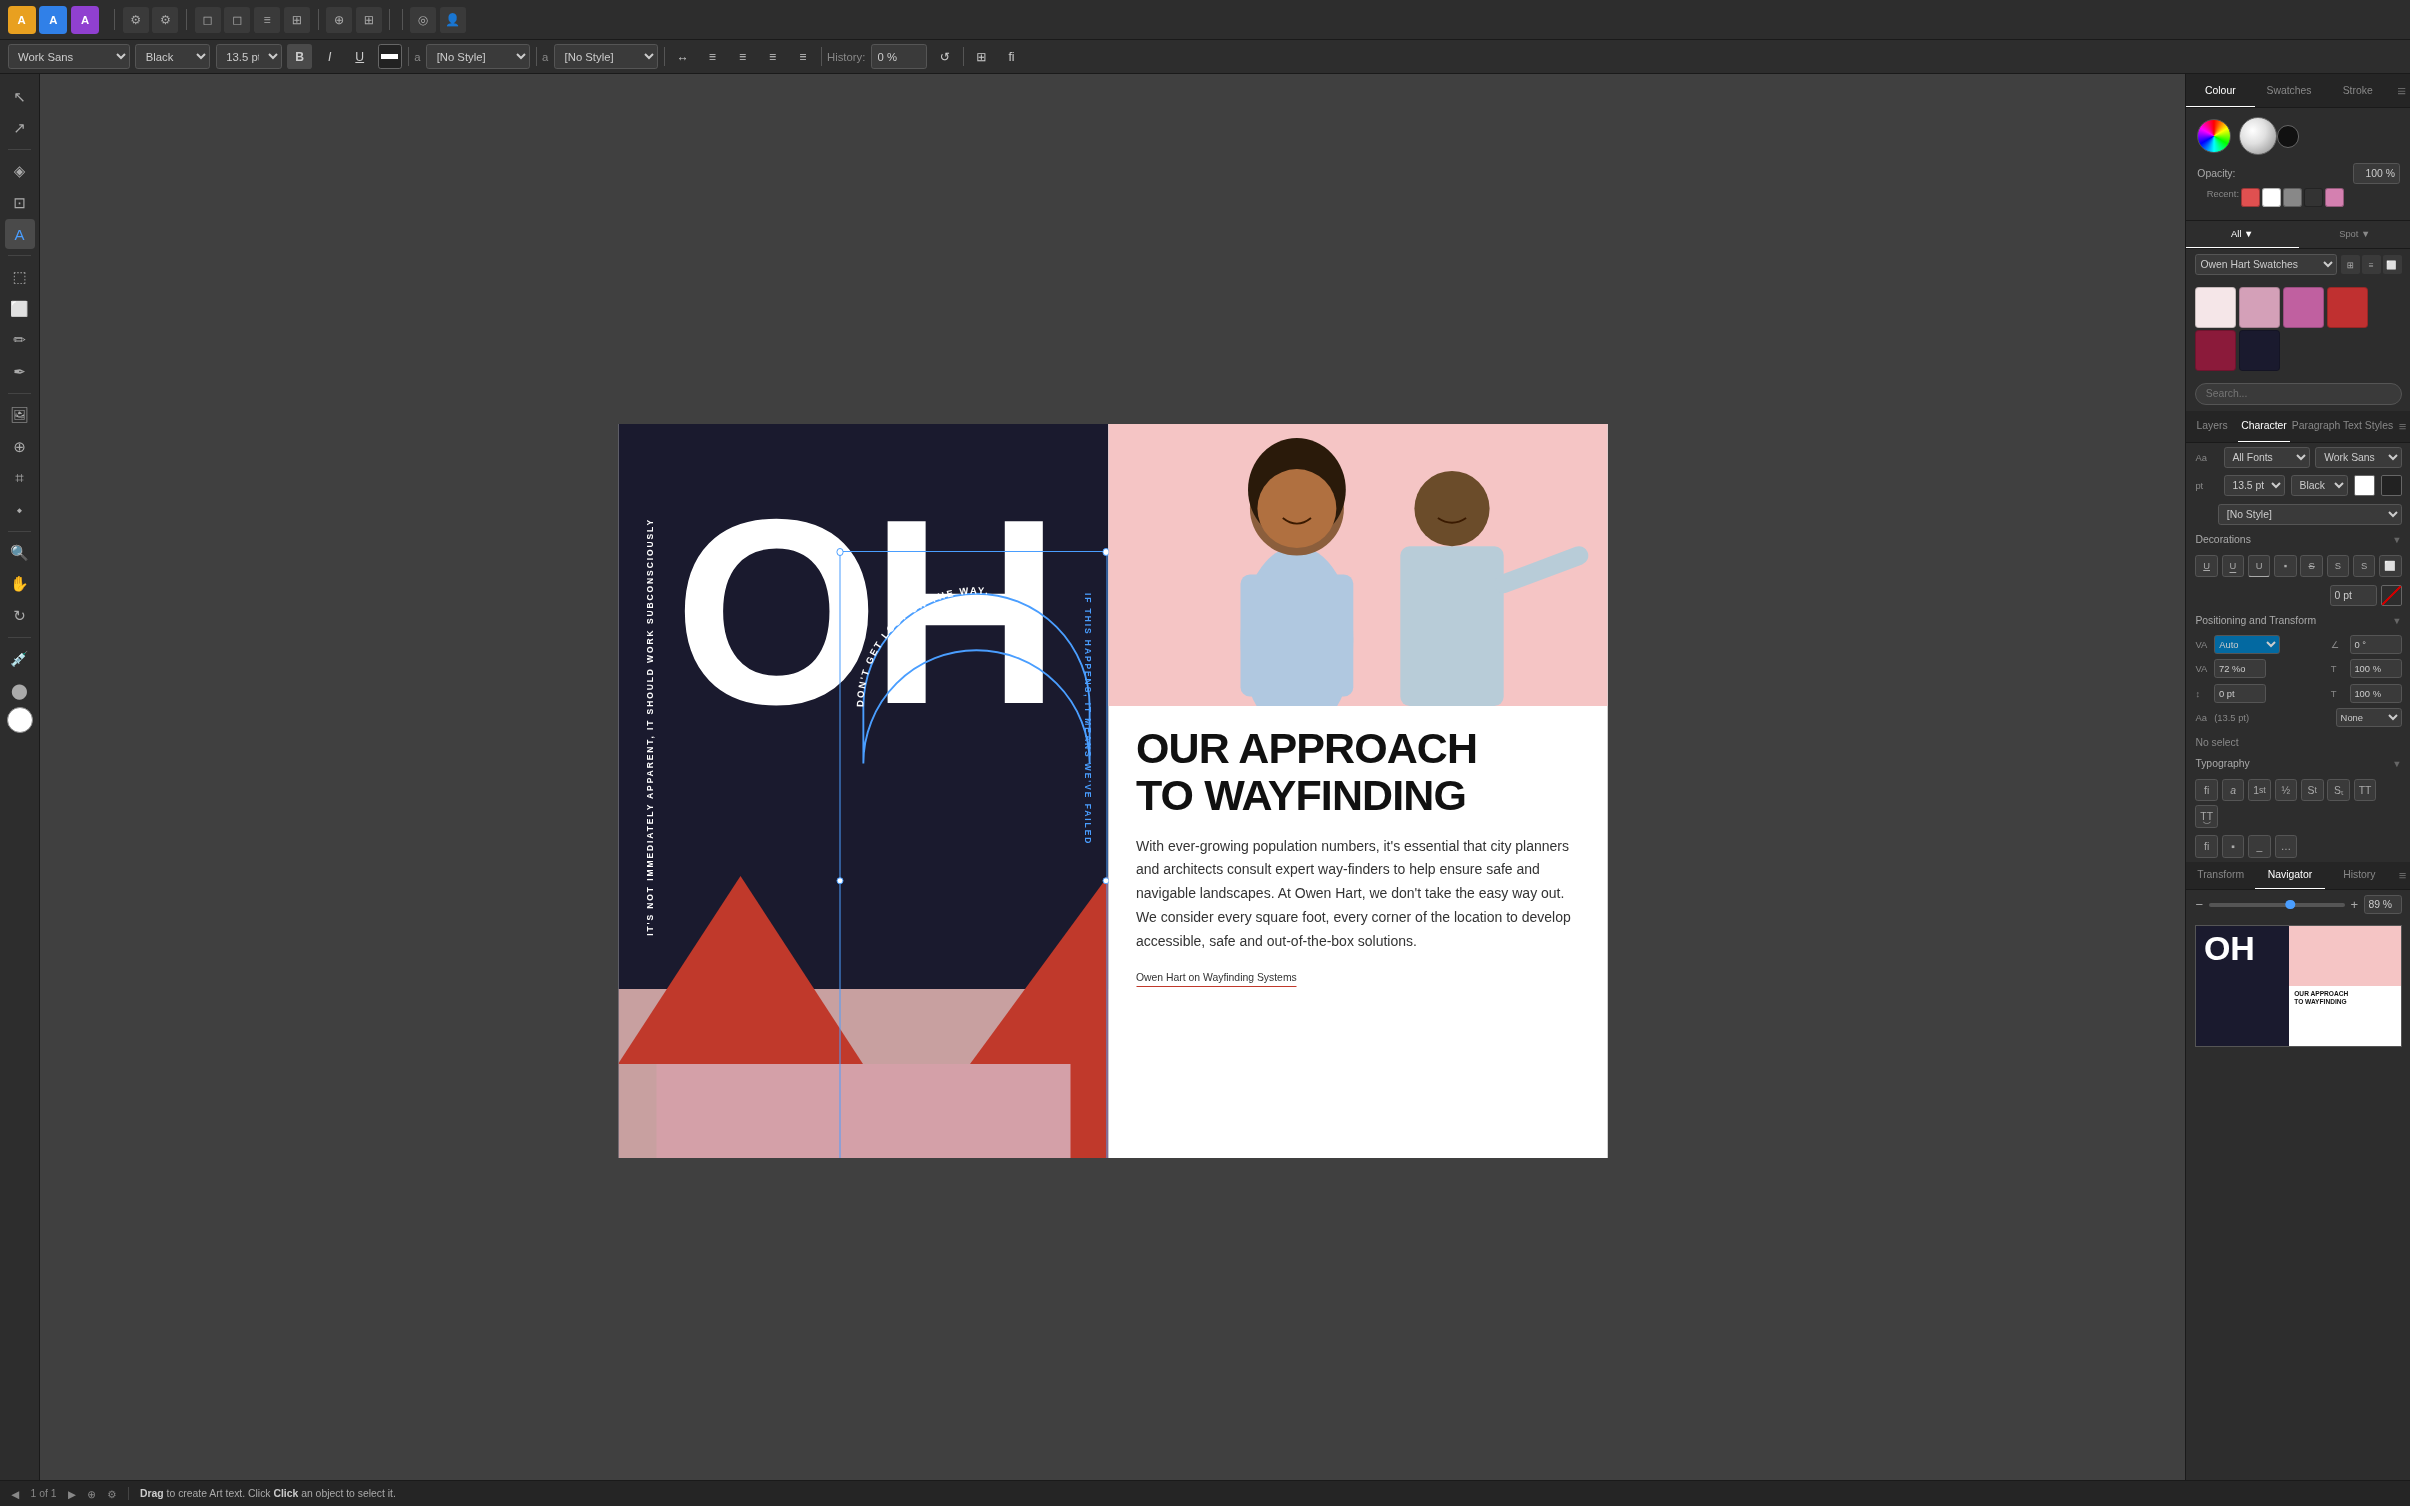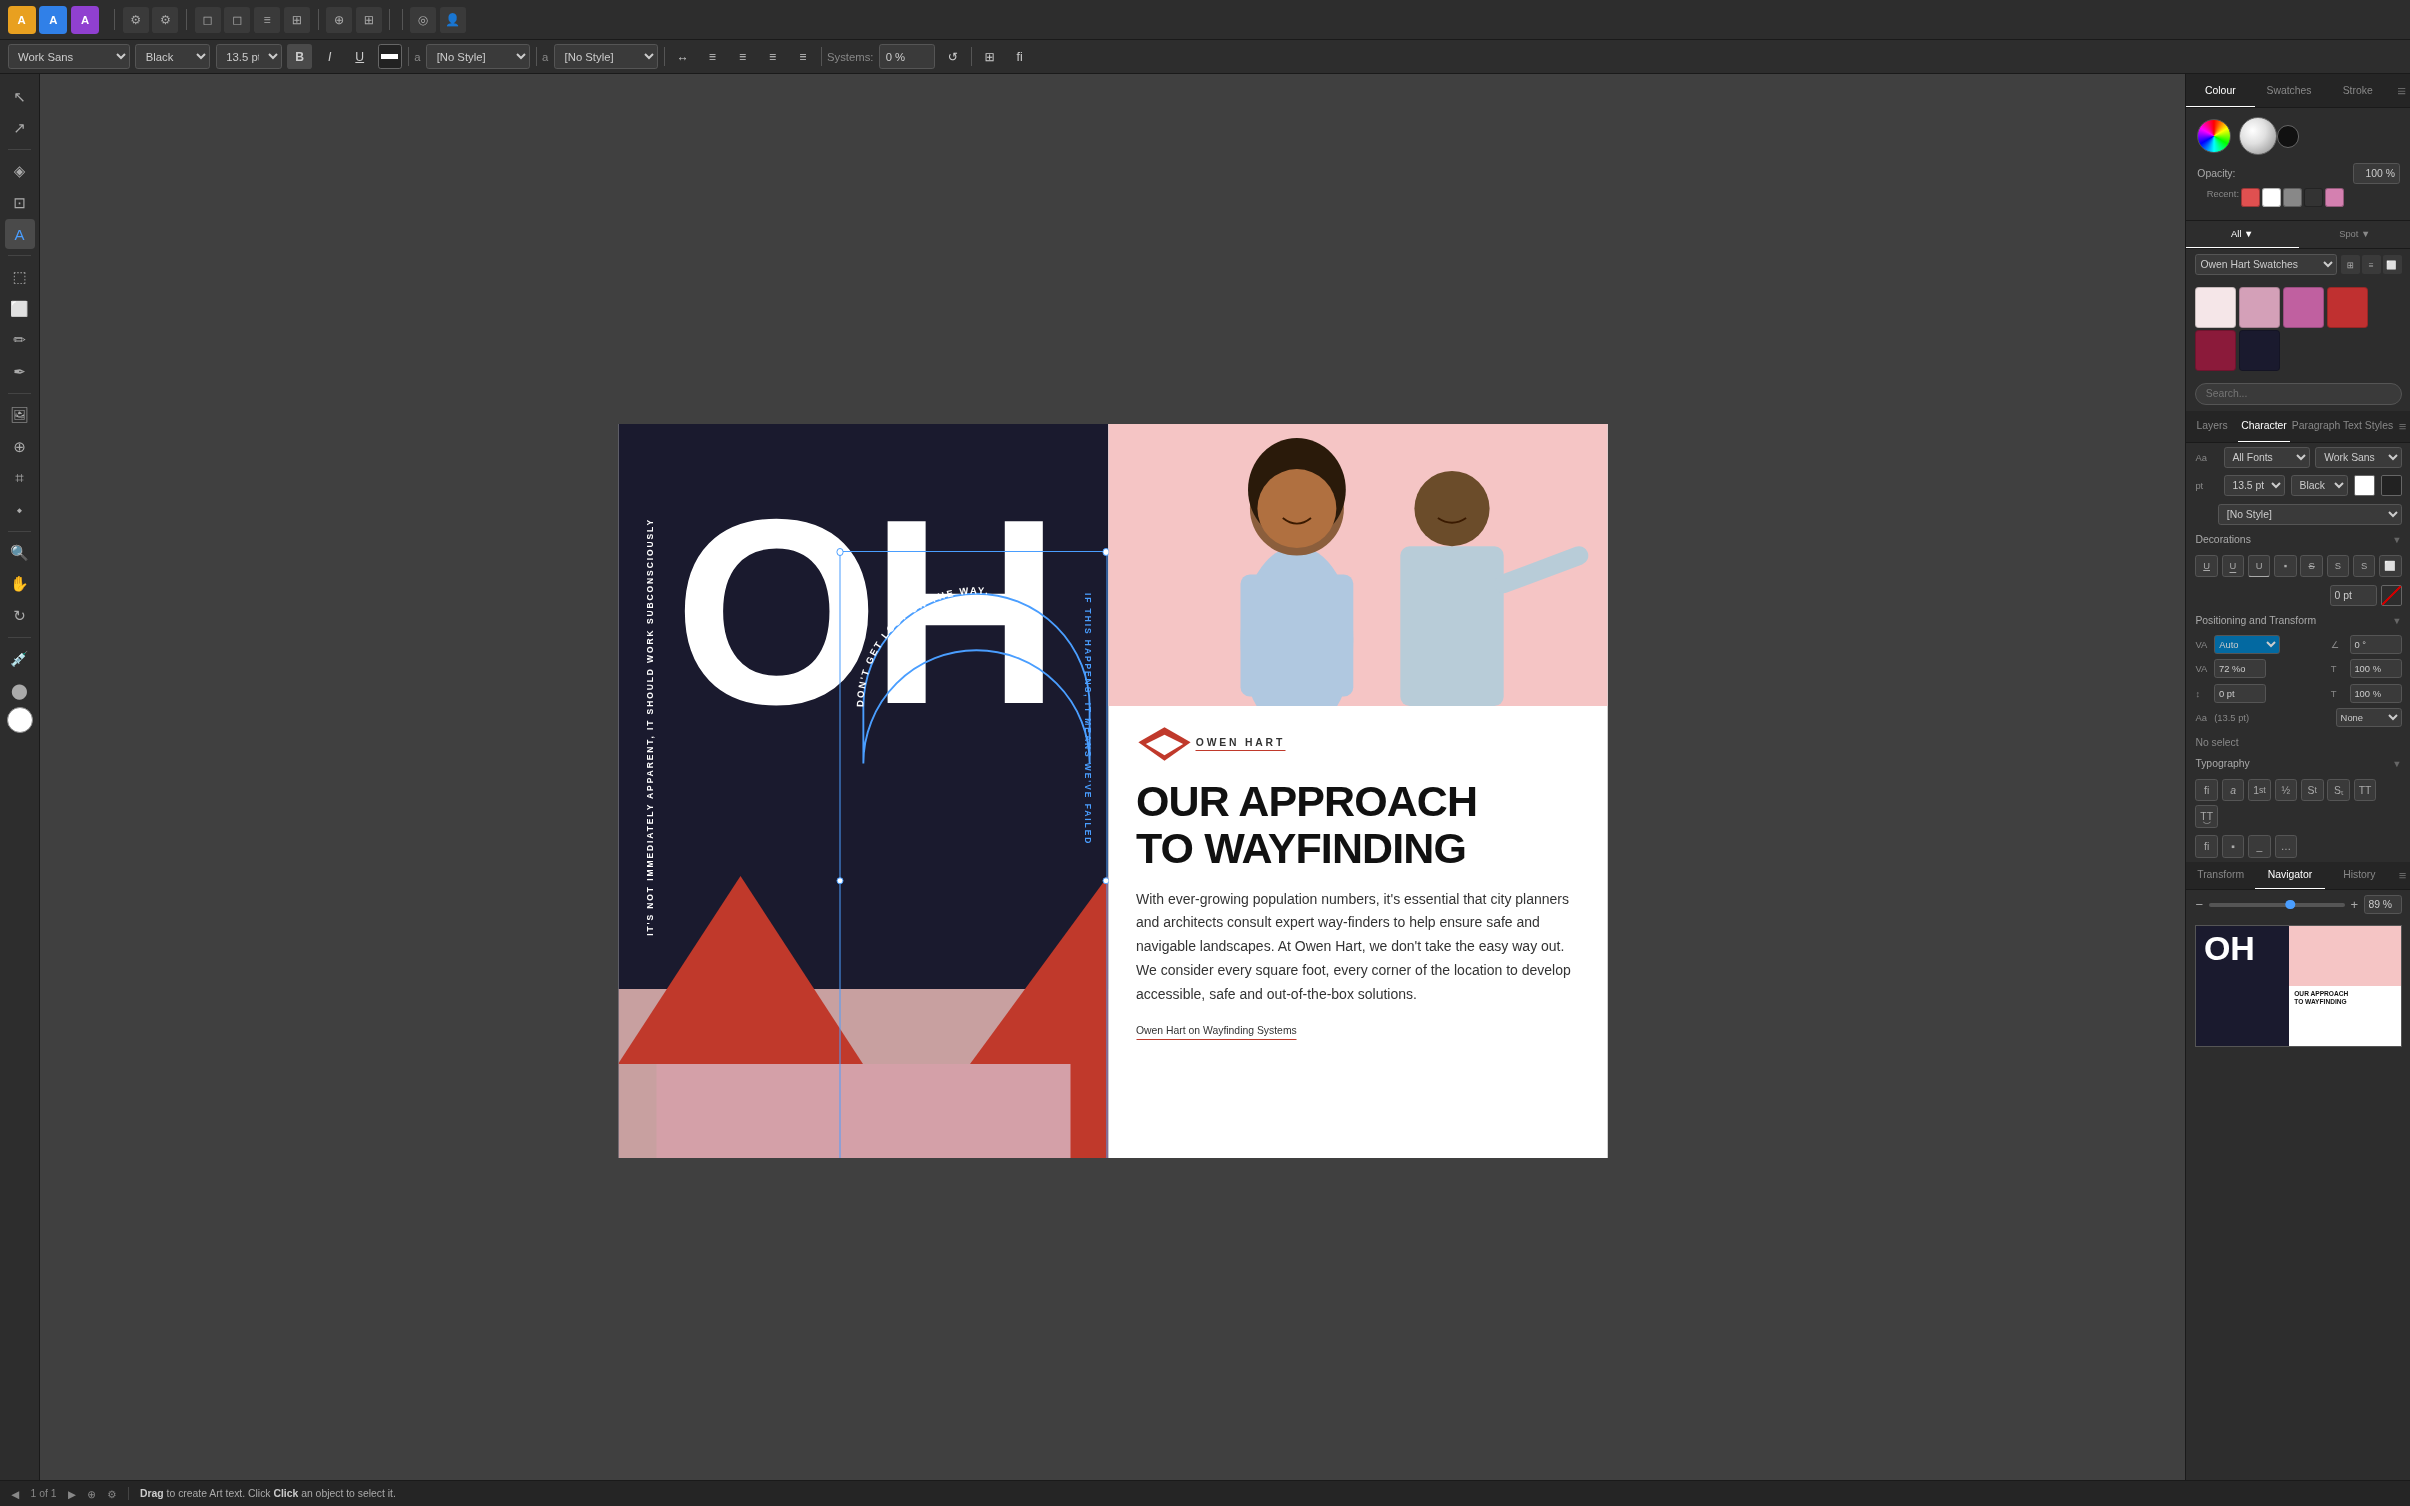--- a/index.html
+++ b/index.html
@@ -541,21 +541,21 @@
   <select class="ft-select" style="width:104px">
     <option>[No Style]</option>
   </select>
   <div class="ft-sep"></div>
   <button class="ft-btn">↔</button>
   <button class="ft-btn">≡</button>
   <button class="ft-btn">≡</button>
   <button class="ft-btn">≡</button>
   <button class="ft-btn">≡</button>
   <div class="ft-sep"></div>
-  <span class="ft-label">Systems:</span>
+  <span class="ft-label">History:</span>
   <input class="ft-input" style="width: 56px;" value="0 %">
   <button class="ft-btn">↺</button>
   <div class="ft-sep"></div>
   <button class="ft-btn">⊞</button>
   <button class="ft-btn">fi</button>
 </div>
 
 <div id="main-layout">
 
   <div id="left-panel">
@@ -652,32 +652,20 @@
 
               <line x1="420" y1="170" x2="500" y2="140" stroke="#b8ccd8" stroke-width="20" stroke-linecap="round"></line>
 
               <path d="M 185 100 Q 200 112 215 100" stroke="#3a1a00" stroke-width="2" fill="none"></path>
               <path d="M 350 100 Q 365 110 380 100" stroke="#3a1a00" stroke-width="2" fill="none"></path>
             </svg>
           </div>
 
           <div id="content-area">
 
-            <div class="oh-logo-area">
-              <div class="oh-logo-shape">
-                <svg width="56" height="38" viewBox="0 0 60 40" xmlns="http://www.w3.org/2000/svg">
-                  <polygon points="30,2 58,18 30,38 2,18" fill="#c0392b"></polygon>
-                  <polygon points="30,10 50,20 30,32 10,20" fill="#fff"></polygon>
-                </svg>
-                <div style="display:flex;flex-direction:column;">
-                  <span style="font-size:10.4px;font-weight:800;color:#333;letter-spacing:2.8px;text-transform:uppercase;">OWEN HART</span>
-                  <div style="height:1.9px;background:#c0392b;width:100%;margin-top:1.9px;"></div>
-                </div>
-              </div>
-            </div>
 
             <div class="main-headline" style="font-family:'Arial Black',Arial,sans-serif;">
               <div>OUR APPROACH</div>
               <div>TO WAYFINDING</div>
             </div>
 
             <div class="body-text">With ever-growing population numbers, it's essential that city planners and architects consult expert way-finders to help ensure safe and navigable landscapes. At Owen Hart, we don't take the easy way out. We consider every square foot, every corner of the location to develop accessible, safe and out-of-the-box solutions.</div>
 
             <div>
               <span class="footer-link" style="font-family:Arial,sans-serif;">Owen Hart on Wayfinding Systems</span>

